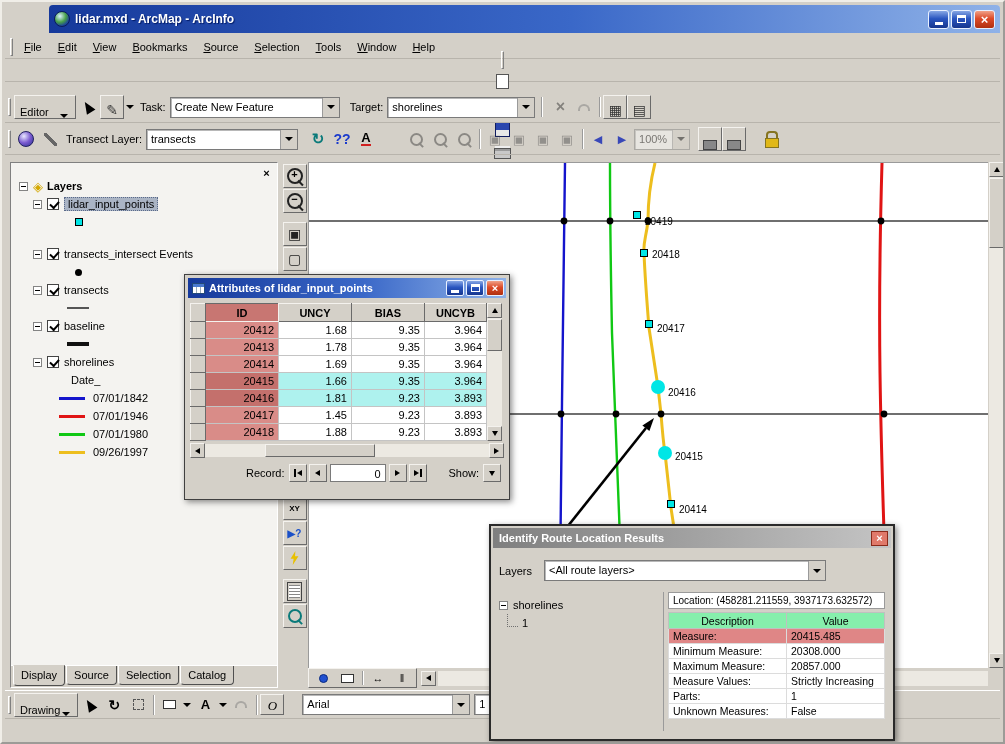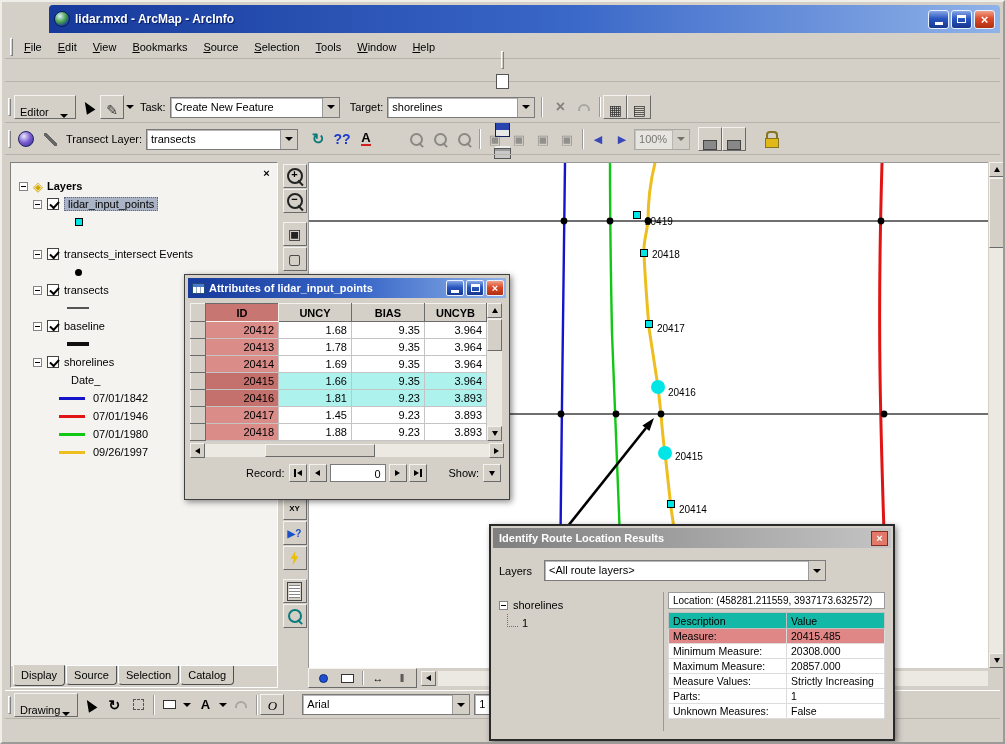--- a/index.html
+++ b/index.html
@@ -242,21 +242,21 @@
   .id-close { width:17px; height:15px; background:#e0796a; border:1px solid #8a2a1a; color:#fff;
      font-weight:bold; font-size:11px; display:flex; align-items:center; justify-content:center; }
   .id-layersrow { position:absolute; left:8px; top:34px; right:10px; display:flex; align-items:center; }
   .id-tree { position:absolute; left:8px; top:70px; width:158px; }
   .id-panel { position:absolute; left:172px; top:66px; right:8px; bottom:8px; border-left:1px solid #9a9a9a;
      padding-left:4px; }
   .locbar { height:17px; background:#fff; border:1px solid #9a9a9a; font-size:10px; padding:2px 0 0 4px;
      white-space:nowrap; overflow:hidden; }
   table.idtbl { border-collapse:collapse; table-layout:fixed; width:100%; margin-top:3px; font-size:10.5px;
      background:#fff; }
-  table.idtbl th { background:#14b8a6; border:1px solid #c0c0c0; font-weight:normal; text-align:left;
+  table.idtbl th { background:#86efac; border:1px solid #c0c0c0; font-weight:normal; text-align:center;
      height:16px; padding:0 4px; }
   table.idtbl td { border:1px solid #dcdcdc; height:15px; padding:0 4px; background:#fff;
      white-space:nowrap; overflow:hidden; }
   table.idtbl tr.hl td { background:#df8686; }
   .elbow { width:11px; height:13px; border-left:1px dotted #707070; border-bottom:1px dotted #707070;
      margin:0 4px 6px 8px; flex:none; }
 
   
   .drawbar { position:absolute; left:3px; right:3px; top:688px; height:28px; display:flex;
      align-items:center; border-top:1px solid #fff; }

